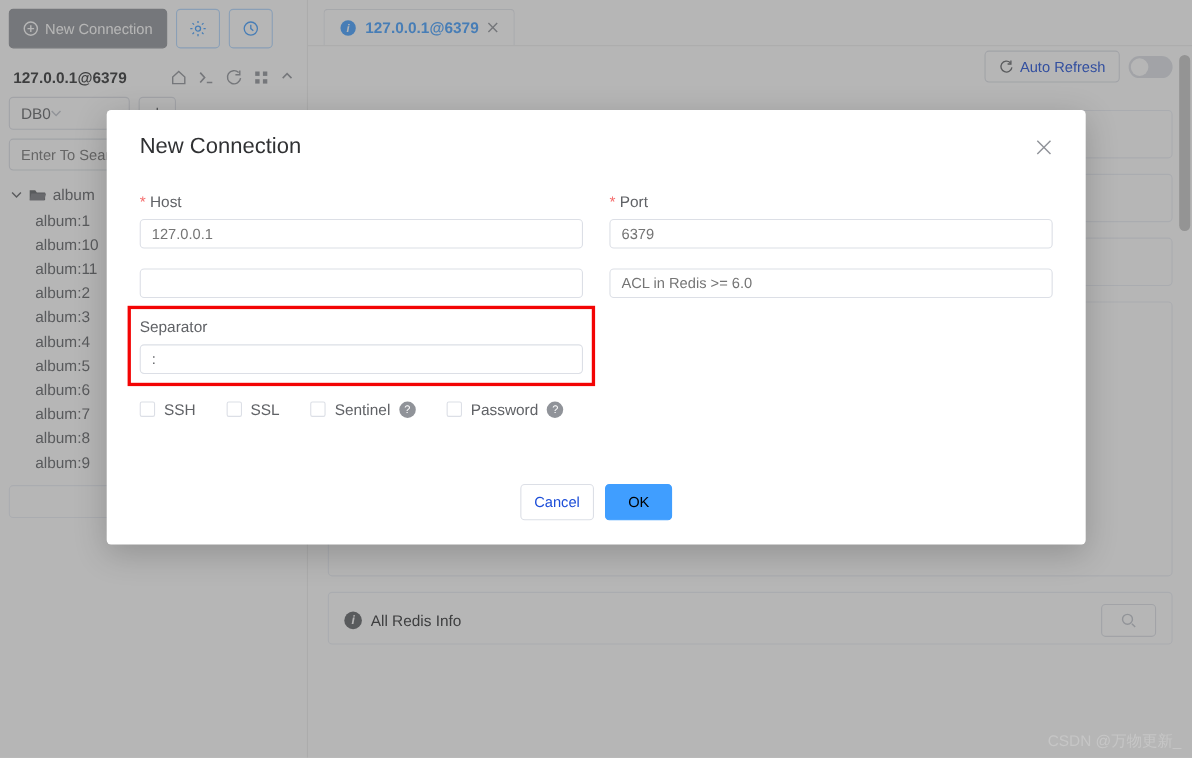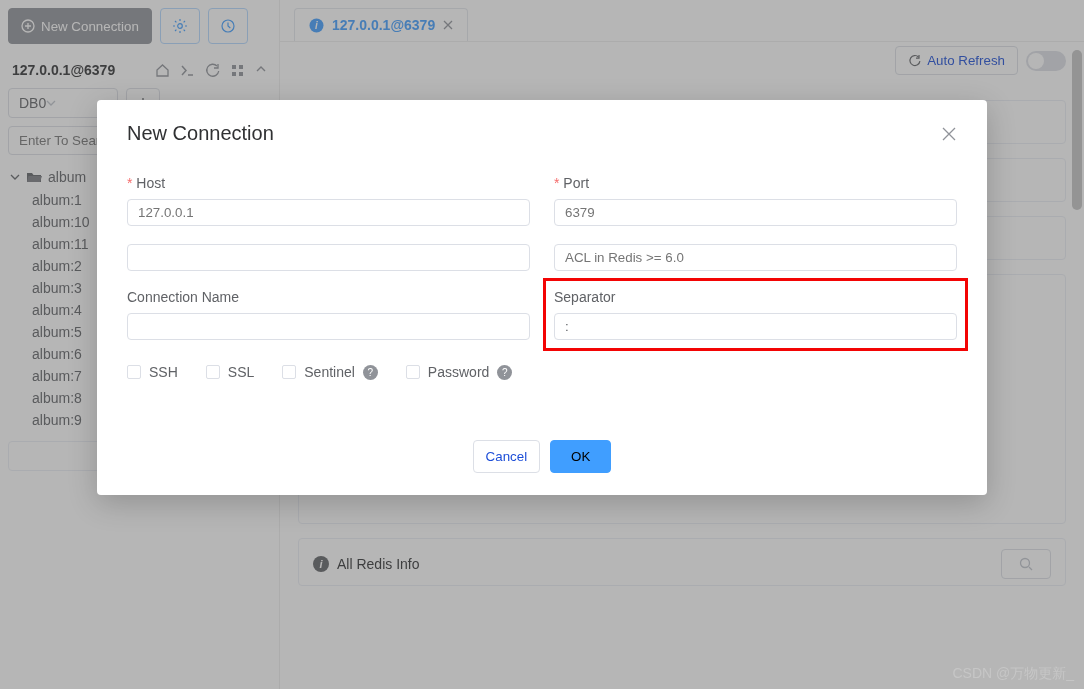--- a/index.html
+++ b/index.html
@@ -248,24 +248,20 @@
       <div class="field">
         <label class="req">Port</label>
         <input class="input" placeholder="6379" style="">
       </div>
       <div class="field">
         <input class="input" style="">
       </div>
       <div class="field">
         <input class="input" placeholder="ACL in Redis &gt;= 6.0" style="">
       </div>
-      <div class="field">
-        <label>Connection Name</label>
-        <input class="input" style="">
-      </div>
       <div class="field highlight-box">
         <label>Separator</label>
         <input class="input" value=":" style="">
       </div>
     </div>
 
     <div class="checks">
       <label class="chk">
           <span class="chk-box"></span>
           <span>SSH</span>

